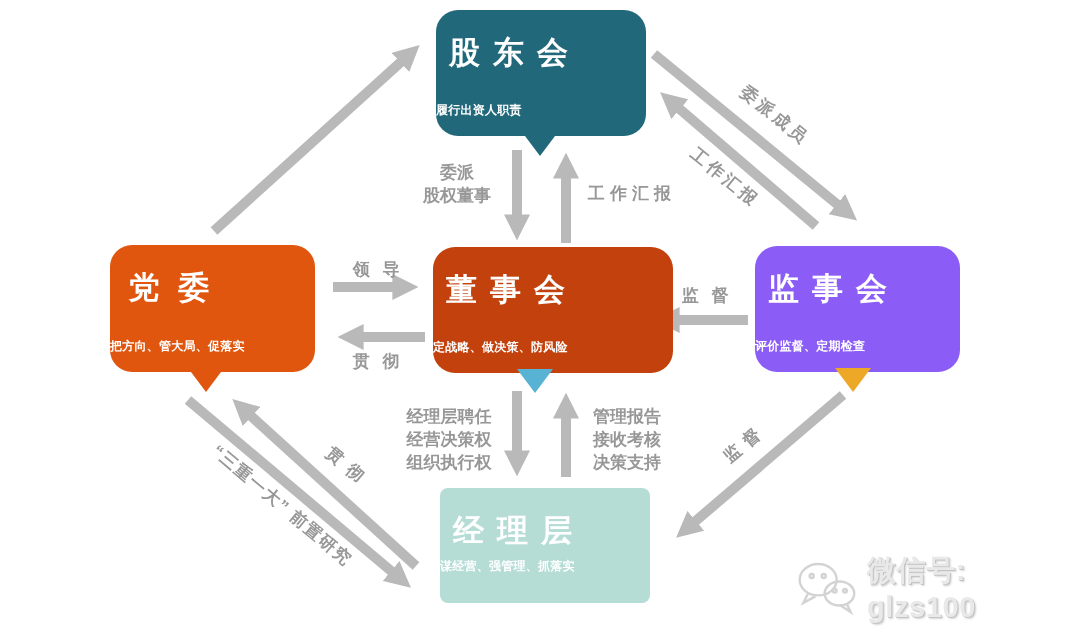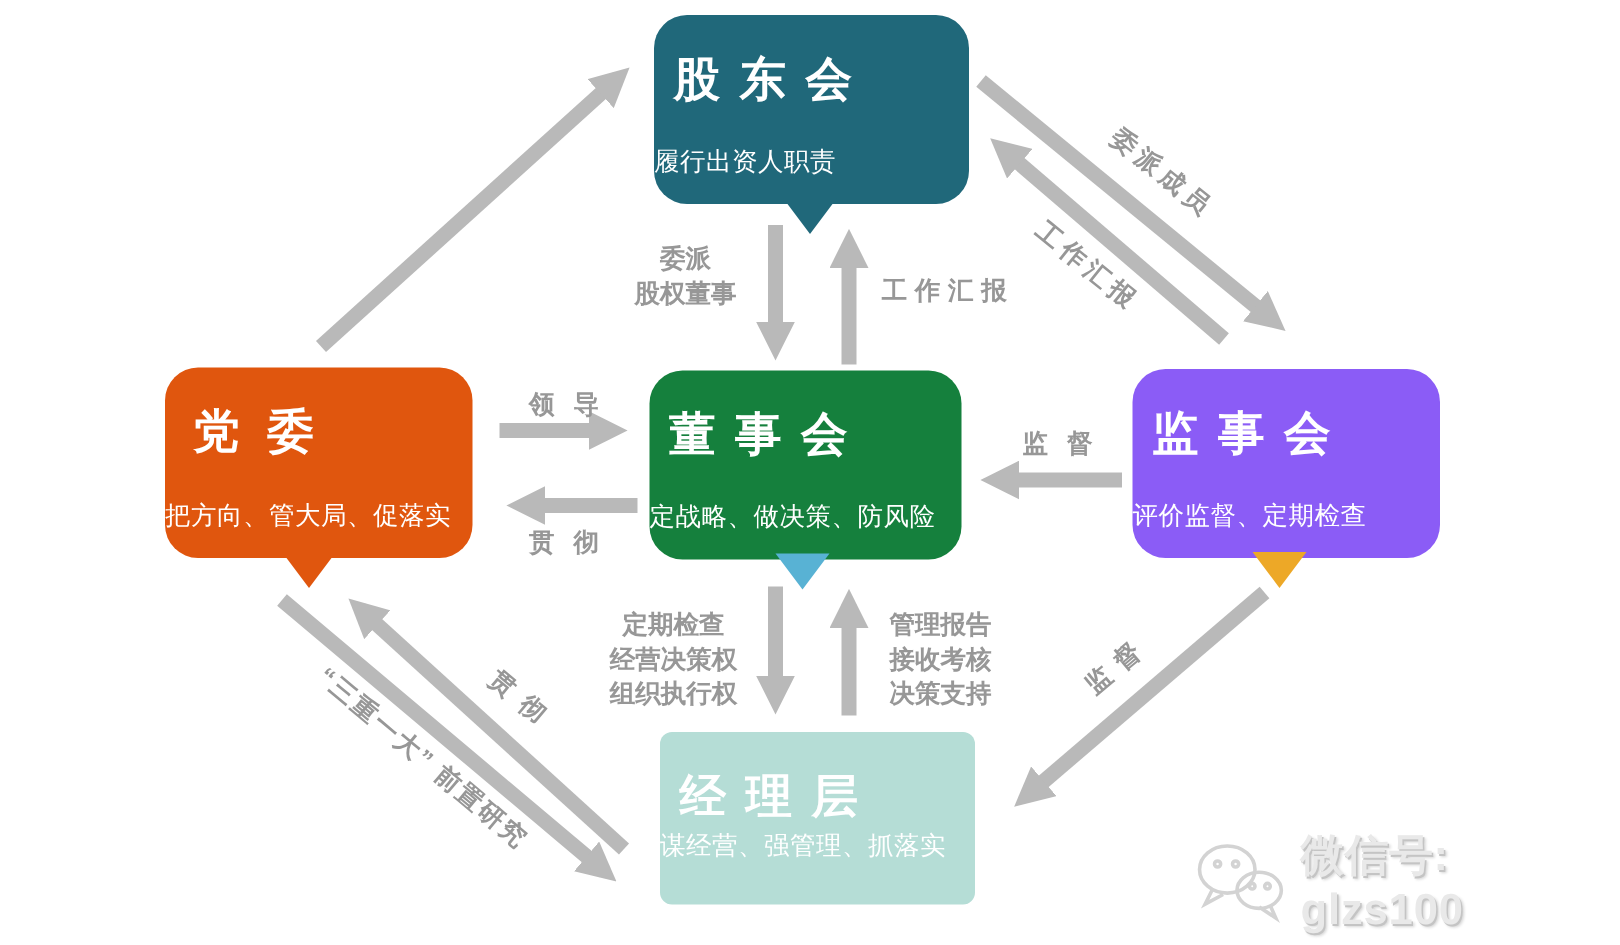--- a/index.html
+++ b/index.html
@@ -7,32 +7,32 @@
   .canvas{position:relative;width:1080px;height:630px;background:#ffffff;overflow:hidden;}
 
   
   .arrows{position:absolute;left:0;top:0;width:1080px;height:630px;z-index:1;}
 
   
   .bubble{position:absolute;z-index:3;border-radius:22px;color:#fff;
           display:flex;flex-direction:column;box-sizing:border-box;}
   .bubble .title{font-weight:bold;font-size:31px;letter-spacing:.42em;text-indent:.42em;
                  margin-top:22px;white-space:nowrap;}
-  .bubble .subtitle{font-weight:normal;font-size:17px;letter-spacing:.02em;white-space:nowrap;
+  .bubble .subtitle{font-weight:bold;font-size:12px;letter-spacing:.02em;white-space:nowrap;
                     margin-top:auto;margin-bottom:17px;}
   .tail{position:absolute;bottom:-20px;width:0;height:0;z-index:3;
         border-left:18px solid transparent;border-right:18px solid transparent;
         border-top:24px solid #000;}
 
   .bubble-shareholders{left:436px;top:10px;width:210px;height:126px;background:#20687A;}
   .bubble-shareholders .tail{left:86px;border-top-color:#20687A;}
   .bubble-party{left:110px;top:245px;width:205px;height:127px;background:#E0560E;}
   .bubble-party .title{letter-spacing:.6em;text-indent:.6em;}
   .bubble-party .tail{left:78px;border-top-color:#E0560E;}
-  .bubble-board{left:433px;top:247px;width:208px;height:126px;background:#15803d;}
+  .bubble-board{left:433px;top:247px;width:240px;height:126px;background:#c2410c;}
   .bubble-board .tail{left:84px;border-top-color:#58B2D4;}
   .bubble-supervisory{left:755px;top:246px;width:205px;height:126px;background:#8b5cf6;}
   .bubble-supervisory .tail{left:80px;border-top-color:#EDA827;}
   .bubble-management{left:440px;top:488px;width:210px;height:115px;background:#B5DDD6;border-radius:8px;}
   .bubble-management .subtitle{margin-bottom:28px;}
 
   
   .elabel{position:absolute;z-index:2;color:#979797;font-weight:bold;font-size:17px;
           text-align:center;white-space:nowrap;}
   .elabel .ln{display:block;line-height:23px;}
@@ -119,21 +119,21 @@
 
   <div class="elabel lbl-appoint-directors">
     <span class="ln">委派</span>
     <span class="ln">股权董事</span>
   </div>
   <div class="elabel lbl-work-report-v">工作汇报</div>
   <div class="elabel lbl-lead">领导</div>
   <div class="elabel lbl-implement-h">贯彻</div>
   <div class="elabel lbl-supervise-h">监督</div>
   <div class="elabel lbl-hire">
-    <span class="ln">定期检查</span>
+    <span class="ln">经理层聘任</span>
     <span class="ln">经营决策权</span>
     <span class="ln">组织执行权</span>
   </div>
   <div class="elabel lbl-report-up">
     <span class="ln">管理报告</span>
     <span class="ln">接收考核</span>
     <span class="ln">决策支持</span>
   </div>
   <div class="elabel lbl-appoint-members">委派成员</div>
   <div class="elabel lbl-work-report-d">工作汇报</div>

